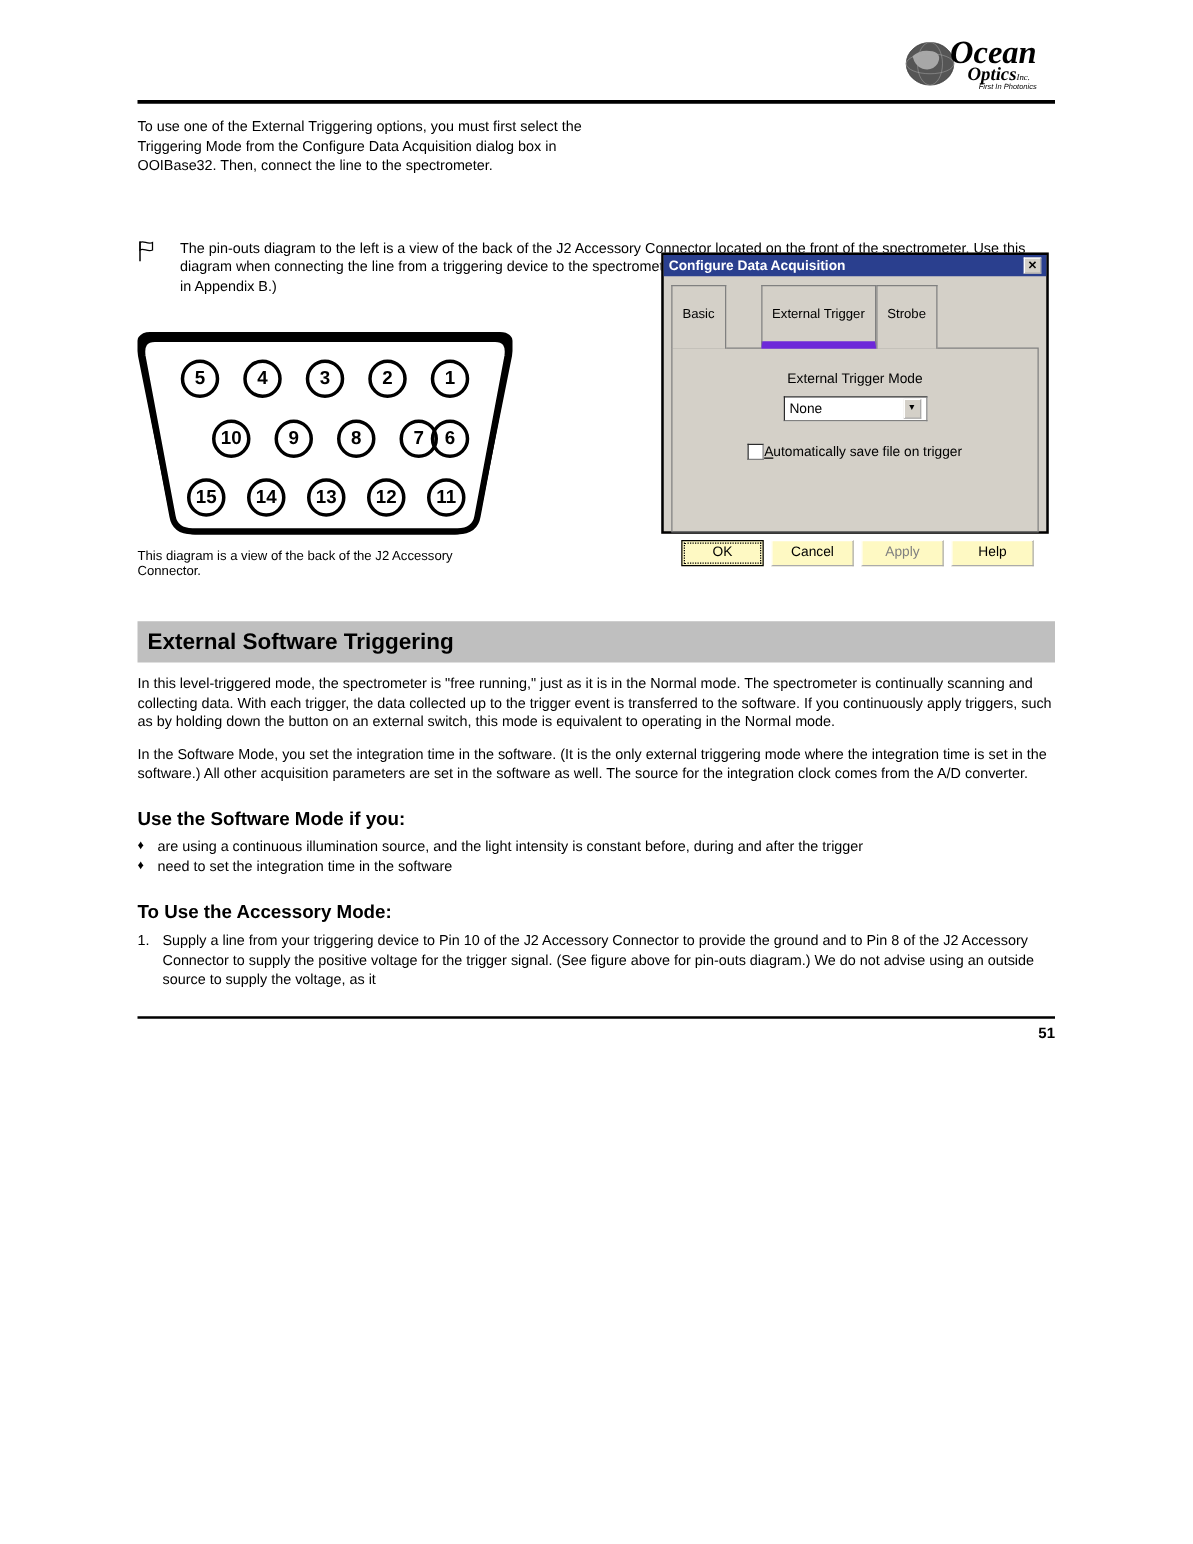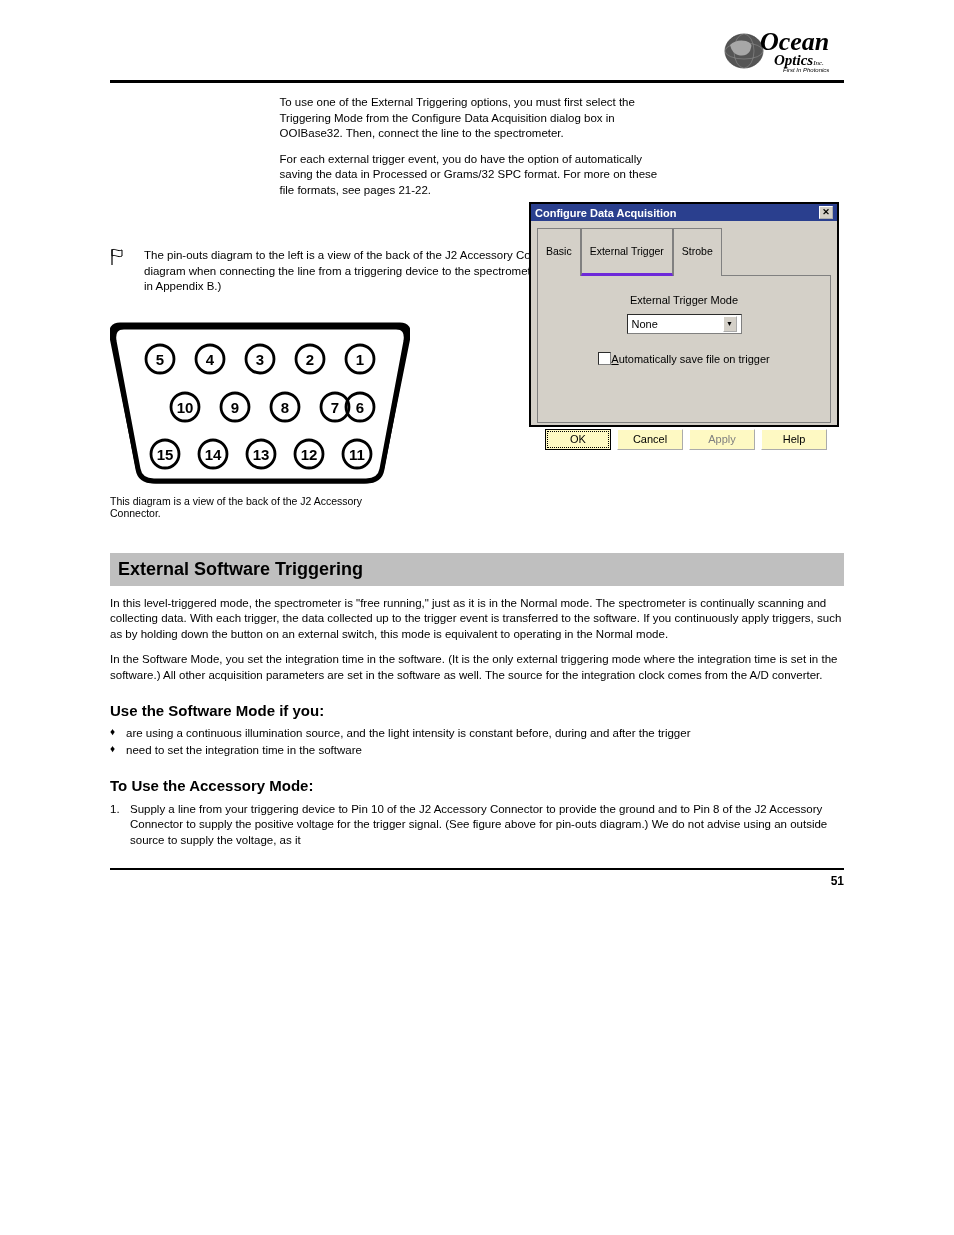--- a/index.html
+++ b/index.html
@@ -14,32 +14,32 @@
   .logo-text .big-o { font-family: "Times New Roman", serif; font-style: italic; font-weight: bold; font-size: 26px; }
   .logo-text .optics { font-family: "Times New Roman", serif; font-style: italic; font-weight: bold; font-size: 15px; display: block; margin-top: -2px; margin-left: 14px; }
   .logo-text .inc { font-size: 7px; font-style: italic; font-weight: normal; }
   .logo-sub { font-size: 6px; font-style: italic; display: block; text-align: right; margin-top: -1px; }
   .dialog-img { position: absolute; top: 202px; right: 115px; width: 310px; height: 225px; border: 2px solid #000; background: #d4d0c8; font-family: "MS Sans Serif", Arial, sans-serif; }
   .dlg-title { background: #2a3f8e; color: #fff; font-weight: bold; font-size: 11px; padding: 2px 4px; display: flex; justify-content: space-between; align-items: flex-end; }
   .dlg-close { width: 14px; height: 13px; background: #d4d0c8; border: 1px outset #fff; color: #000; font-size: 9px; line-height: 11px; text-align: center; font-weight: bold; }
   .dlg-body { padding: 6px; }
   .dlg-tabs { display: flex; gap: 0; font-size: 10.5px; }
   .dlg-tab { padding: 16px 8px; border: 1px solid #808080; border-bottom: none; background: #d4d0c8; position: relative; top: 1px; }
-  .dlg-tab.active { border-bottom: 3px solid #6d28d9; z-index: 2; }
+  .dlg-tab.active { border-bottom: 6px solid #6d28d9; z-index: 2; margin-left: 28px; }
   .dlg-panel { border: 1px solid #808080; height: 148px; padding: 18px 0 0 0; text-align: center; font-size: 11px; }
   .dlg-panel .lbl { margin-bottom: 8px; }
   .dlg-select { width: 115px; height: 20px; border: 1px inset #808080; background: #fff; display: inline-flex; align-items: center; padding: 5px 4px; margin: 0 auto; justify-content: space-between; }
   .dlg-select-arrow { width: 14px; height: 16px; background: #d4d0c8; border: 1px outset #fff; font-size: 7px; text-align: center; line-height: 14px; }
   .dlg-check-row { margin-top: 18px; display: flex; align-items: center; justify-content: center; gap: 0; font-size: 11px; }
   .dlg-check { width: 13px; height: 13px; border: 1px inset #808080; background: #fff; }
   .dlg-buttons { display: flex; gap: 6px; justify-content: flex-end; padding: 6px 4px 0 4px; }
   .dlg-btn { width: 66px; height: 21px; border: 1px outset #fff; background: #fef9c3; font-size: 11px; text-align: center; line-height: 19px; }
   .dlg-btn.default { border: 1px solid #000; box-shadow: inset 0 0 0 1px dashed #000; outline: 1px dotted #000; outline-offset: -3px; }
   .dlg-btn.disabled { color: #808080; }
-  .intro-row { display: flex; gap: 20px; margin-top: 12px; justify-content: center; }
+  .intro-row { display: flex; gap: 20px; margin-top: 12px; }
   .intro-text { flex: 0 0 395px; font-size: 11.5px; line-height: 1.35; }
   .intro-text p { margin-bottom: 10px; }
   .pinout-row { display: flex; align-items: flex-start; gap: 18px; margin-top: 40px; }
   .flag-icon { width: 16px; height: 18px; flex-shrink: 0; }
   .pinout-text { flex: 1; font-size: 11.5px; line-height: 1.35; }
   .pinout-svg-wrap { width: 300px; margin-top: 20px; }
   .caption { font-size: 10.5px; margin-top: 6px; }
   .section-bar { background: #bfbfbf; font-family: Arial, sans-serif; font-weight: bold; font-size: 18px; padding: 6px 8px; margin-top: 34px; }
   .section-body { font-size: 11.5px; line-height: 1.35; margin-top: 10px; }
   .section-body p { margin-bottom: 10px; }
@@ -101,21 +101,20 @@
         <div class="dlg-btn">Cancel</div>
         <div class="dlg-btn disabled">Apply</div>
         <div class="dlg-btn">Help</div>
       </div>
     </div>
   </div>
 
   <div class="intro-row">
     <div class="intro-text">
       <p>To use one of the External Triggering options, you must first select the Triggering Mode from the Configure Data Acquisition dialog box in OOIBase32. Then, connect the line to the spectrometer.</p>
-      <p>For each external trigger event, you do have the option of automatically saving the data in Processed or Grams/32 SPC format. For more on these file formats, see pages 21-22.</p>
     </div>
   </div>
 
   <div class="pinout-row">
     <svg class="flag-icon" viewBox="0 0 16 18">
       <path d="M2 1 L2 17" stroke="#000" stroke-width="1.2" fill="none"></path>
       <path d="M2 2 C 5 0, 8 4, 12 2 L 12 8 C 8 10, 5 6, 2 8 Z" fill="none" stroke="#000" stroke-width="1"></path>
     </svg>
     <div class="pinout-text">The pin-outs diagram to the left is a view of the back of the J2 Accessory Connector located on the front of the spectrometer. Use this diagram when connecting the line from a triggering device to the spectrometer. (A detailed list of all pins and their functions can be found in Appendix B.)</div>
   </div>

